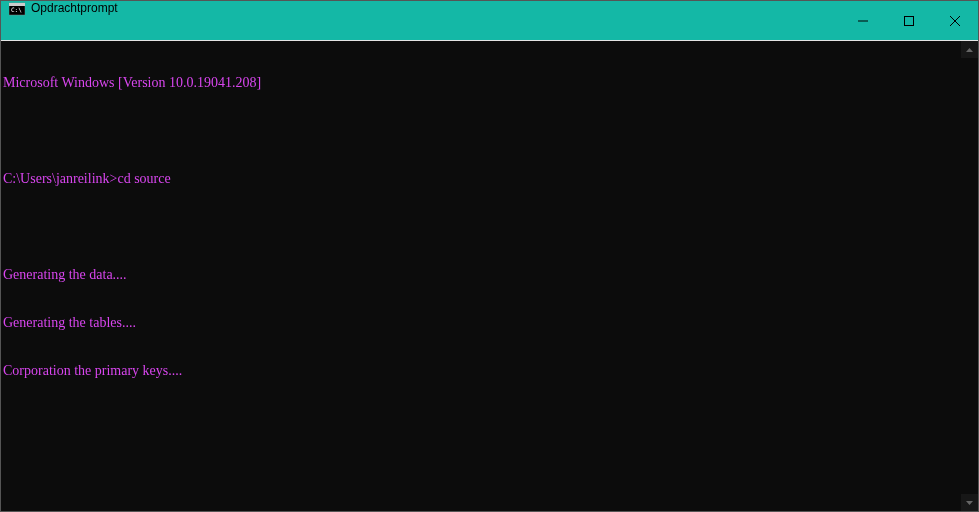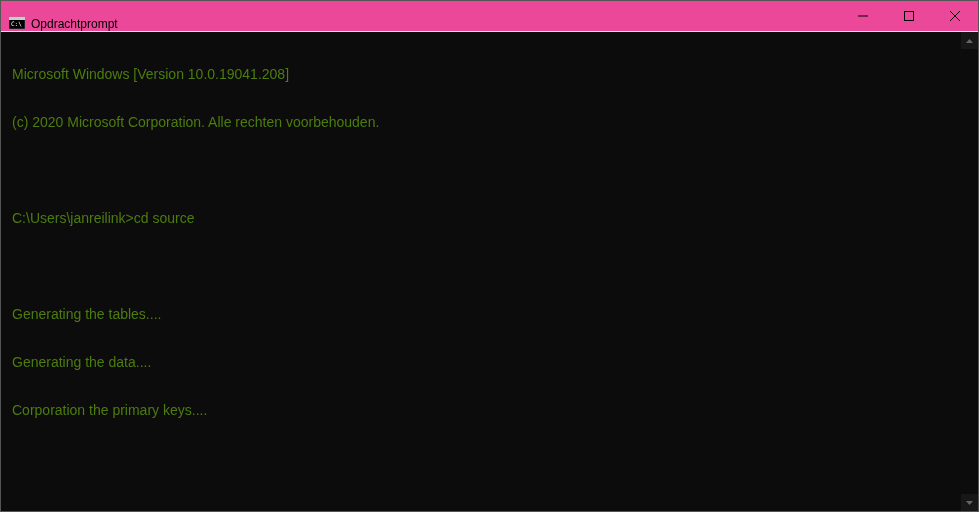--- a/index.html
+++ b/index.html
@@ -16,24 +16,24 @@
     }
     .window {
       width: 979px;
       height: 512px;
       border: 1px solid #555;
       display: flex;
       flex-direction: column;
       background: #ffffff;
     }
     .titlebar {
-      height: 31px;
-      background: #ec4899;
+      height: 40px;
+      background: #14b8a6;
       display: flex;
-      align-items: flex-end;
+      align-items: flex-start;
       border-bottom: 1px solid #e5e5e5;
     }
     .titlebar-icon {
       width: 16px;
       height: 16px;
       margin-left: 8px;
       margin-right: 6px;
       display: flex;
       align-items: center;
       justify-content: center;
@@ -57,25 +57,25 @@
     }
     .console-area {
       flex: 1;
       display: flex;
       background: #0c0c0c;
       overflow: hidden;
     }
     .console {
       flex: 1;
       background: #0c0c0c;
-      color: #4d7c0f;
-      font-family: Liberation Sans, sans-serif;
+      color: #d946ef;
+      font-family: Liberation Serif, serif;
       font-size: 14px;
       line-height: 16px;
-      padding: 2px 0 0 11px;
+      padding: 2px 0 0 2px;
       white-space: pre;
       overflow: hidden;
     }
     .terminal-line {
       min-height: 16px;
     }
     .scrollbar {
       width: 17px;
       background: #0c0c0c;
       display: flex;
@@ -123,26 +123,25 @@
         <svg width="10" height="10" viewBox="0 0 10 10">
           <line x1="0" y1="0" x2="10" y2="10" stroke="#000" stroke-width="1"></line>
           <line x1="10" y1="0" x2="0" y2="10" stroke="#000" stroke-width="1"></line>
         </svg>
       </div>
     </div>
   </div>
   <div class="console-area">
     <div class="console">
       <div class="terminal-line">Microsoft Windows [Version 10.0.19041.208]</div>
-      <div class="terminal-line">(c) 2020 Microsoft Corporation. Alle rechten voorbehouden.</div>
       <div class="terminal-line"></div>
       <div class="terminal-line">C:\Users\janreilink&gt;cd source</div>
       <div class="terminal-line"></div>
+      <div class="terminal-line">Generating the data....</div>
       <div class="terminal-line">Generating the tables....</div>
-      <div class="terminal-line">Generating the data....</div>
       <div class="terminal-line">Corporation the primary keys....</div>
       
       
       
       
       
     </div>
     <div class="scrollbar">
       <div class="scrollbar-arrow">
         <svg width="7" height="4" viewBox="0 0 7 4">

